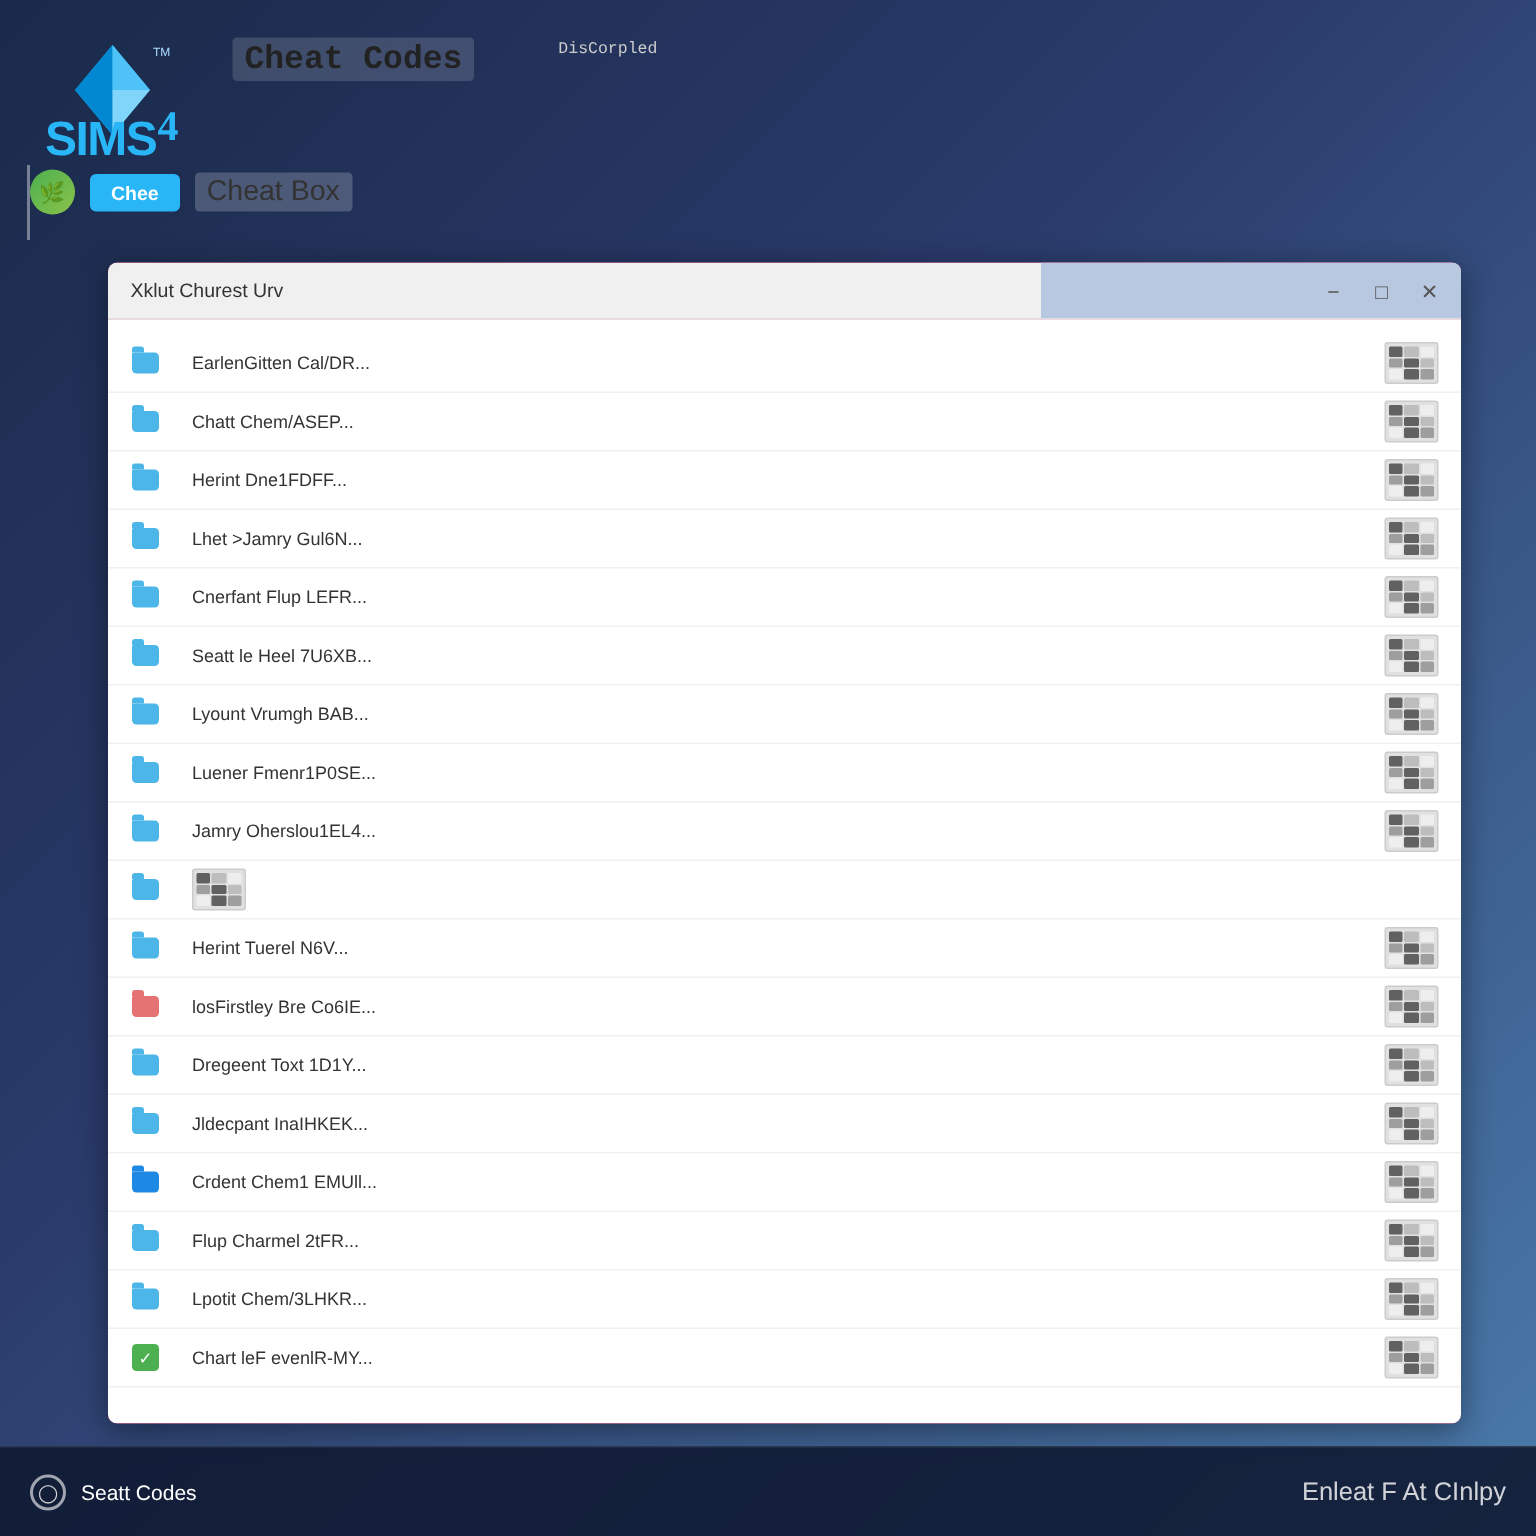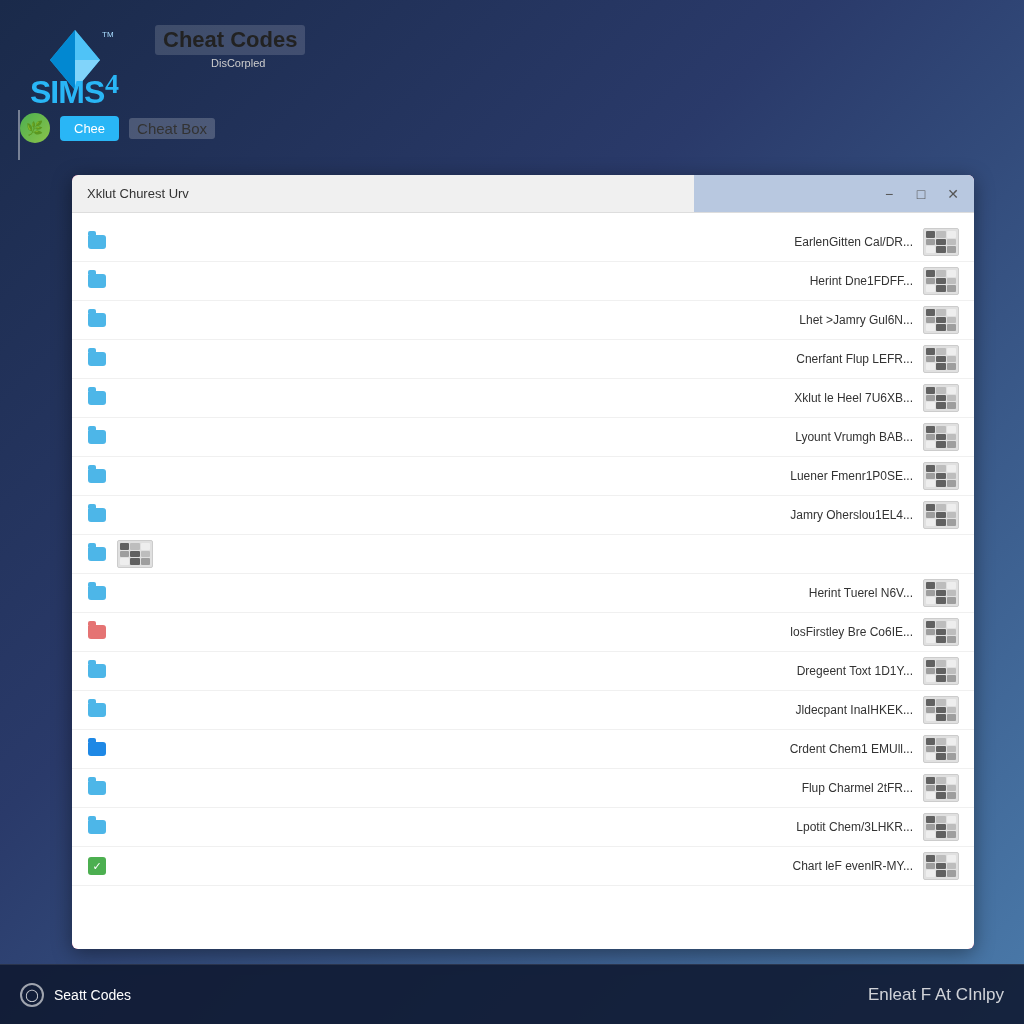--- a/index.html
+++ b/index.html
@@ -37,22 +37,23 @@
       position: relative;
     }
 
     .sims-logo svg {
       width: 100%;
       height: 100%;
     }
 
     .header-right {
       display: flex;
-      flex-direction: column;
+      flex-direction: row;
       padding-top: 10px;
+      font-family: Liberation Mono, monospace;
     }
 
     .cheat-codes-title {
       font-size: 22px;
       font-weight: bold;
       color: #222;
       text-shadow: none;
       background: rgba(255,255,255,0.15);
       padding: 2px 8px;
       border-radius: 3px;
@@ -67,21 +68,21 @@
     }
 
     .sub-header {
       display: flex;
       align-items: center;
       margin-top: 8px;
       gap: 10px;
     }
 
     .cheat-box-label {
-      font-size: 15px;
+      font-size: 19px;
       color: #333;
       background: rgba(255,255,255,0.2);
       padding: 2px 8px;
       border-radius: 3px;
       text-align: center;
     }
 
     .icon-leaf {
       width: 30px;
       height: 30px;
@@ -93,21 +94,21 @@
       font-size: 14px;
     }
 
     .chee-button {
       background: #29b6f6;
       color: white;
       border: none;
       border-radius: 4px;
       padding: 5px 14px;
       font-size: 13px;
-      font-weight: normal;
+      font-weight: bold;
       cursor: pointer;
     }
 
     
     .v-line {
       position: absolute;
       left: 18px;
       top: 110px;
       width: 2px;
       height: 50px;
@@ -183,23 +184,22 @@
       padding: 10px 0;
       background: white;
     }
 
     .list-item {
       display: flex;
       align-items: center;
       padding: 5px 15px;
       cursor: pointer;
       border-bottom: 1px solid #f0f0f0;
-      gap: 10px;
+      gap: 21px;
       min-height: 30px;
-      text-align: right;
     }
 
     .item-icon {
       width: 20px;
       height: 20px;
       flex-shrink: 0;
       display: flex;
       align-items: center;
       justify-content: center;
     }
@@ -394,20 +394,37 @@
             <div class="thumb-pixel light"></div>
             <div class="thumb-pixel white"></div>
             <div class="thumb-pixel dark"></div>
             <div class="thumb-pixel "></div>
           </div>
         </div>
         <div class="list-item">
           <div class="item-icon">
             <div class="folder-icon"></div>
           </div>
+          <span class="item-text">Chatt Chem/ASEP...</span>
+          <div class="item-thumbnail">
+            <div class="thumb-pixel dark"></div>
+            <div class="thumb-pixel light"></div>
+            <div class="thumb-pixel white"></div>
+            <div class="thumb-pixel "></div>
+            <div class="thumb-pixel dark"></div>
+            <div class="thumb-pixel light"></div>
+            <div class="thumb-pixel white"></div>
+            <div class="thumb-pixel dark"></div>
+            <div class="thumb-pixel "></div>
+          </div>
+        </div>
+        <div class="list-item">
+          <div class="item-icon">
+            <div class="folder-icon"></div>
+          </div>
           <span class="item-text">Herint Dne1FDFF...</span>
           <div class="item-thumbnail">
             <div class="thumb-pixel dark"></div>
             <div class="thumb-pixel light"></div>
             <div class="thumb-pixel white"></div>
             <div class="thumb-pixel "></div>
             <div class="thumb-pixel dark"></div>
             <div class="thumb-pixel light"></div>
             <div class="thumb-pixel white"></div>
             <div class="thumb-pixel dark"></div>
@@ -445,21 +462,21 @@
             <div class="thumb-pixel light"></div>
             <div class="thumb-pixel white"></div>
             <div class="thumb-pixel dark"></div>
             <div class="thumb-pixel "></div>
           </div>
         </div>
         <div class="list-item">
           <div class="item-icon">
             <div class="folder-icon"></div>
           </div>
-          <span class="item-text">Xklut le Heel 7U6XB...</span>
+          <span class="item-text">Seatt le Heel 7U6XB...</span>
           <div class="item-thumbnail">
             <div class="thumb-pixel dark"></div>
             <div class="thumb-pixel light"></div>
             <div class="thumb-pixel white"></div>
             <div class="thumb-pixel "></div>
             <div class="thumb-pixel dark"></div>
             <div class="thumb-pixel light"></div>
             <div class="thumb-pixel white"></div>
             <div class="thumb-pixel dark"></div>
             <div class="thumb-pixel "></div>

